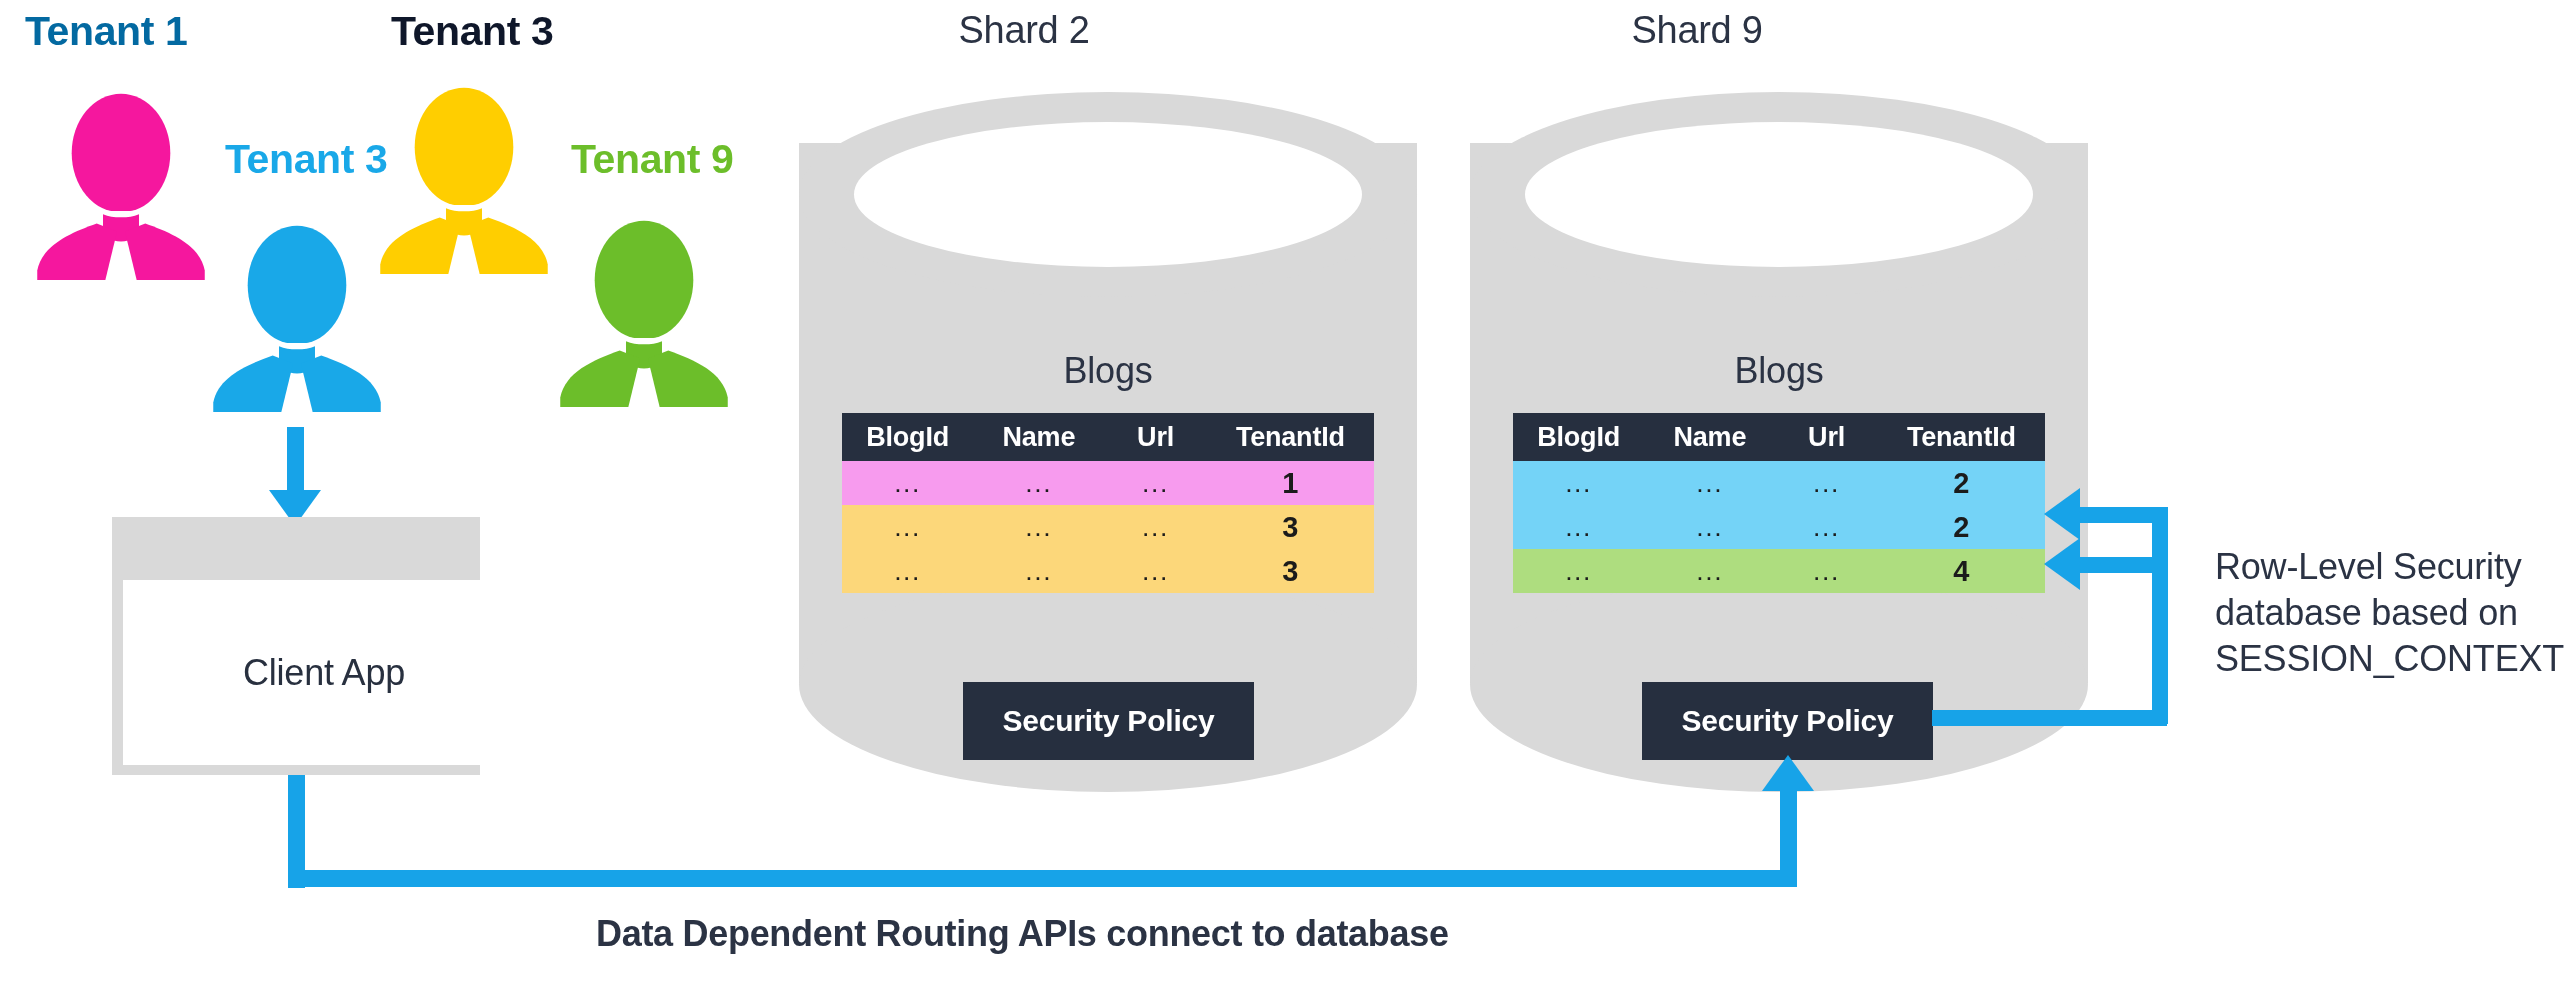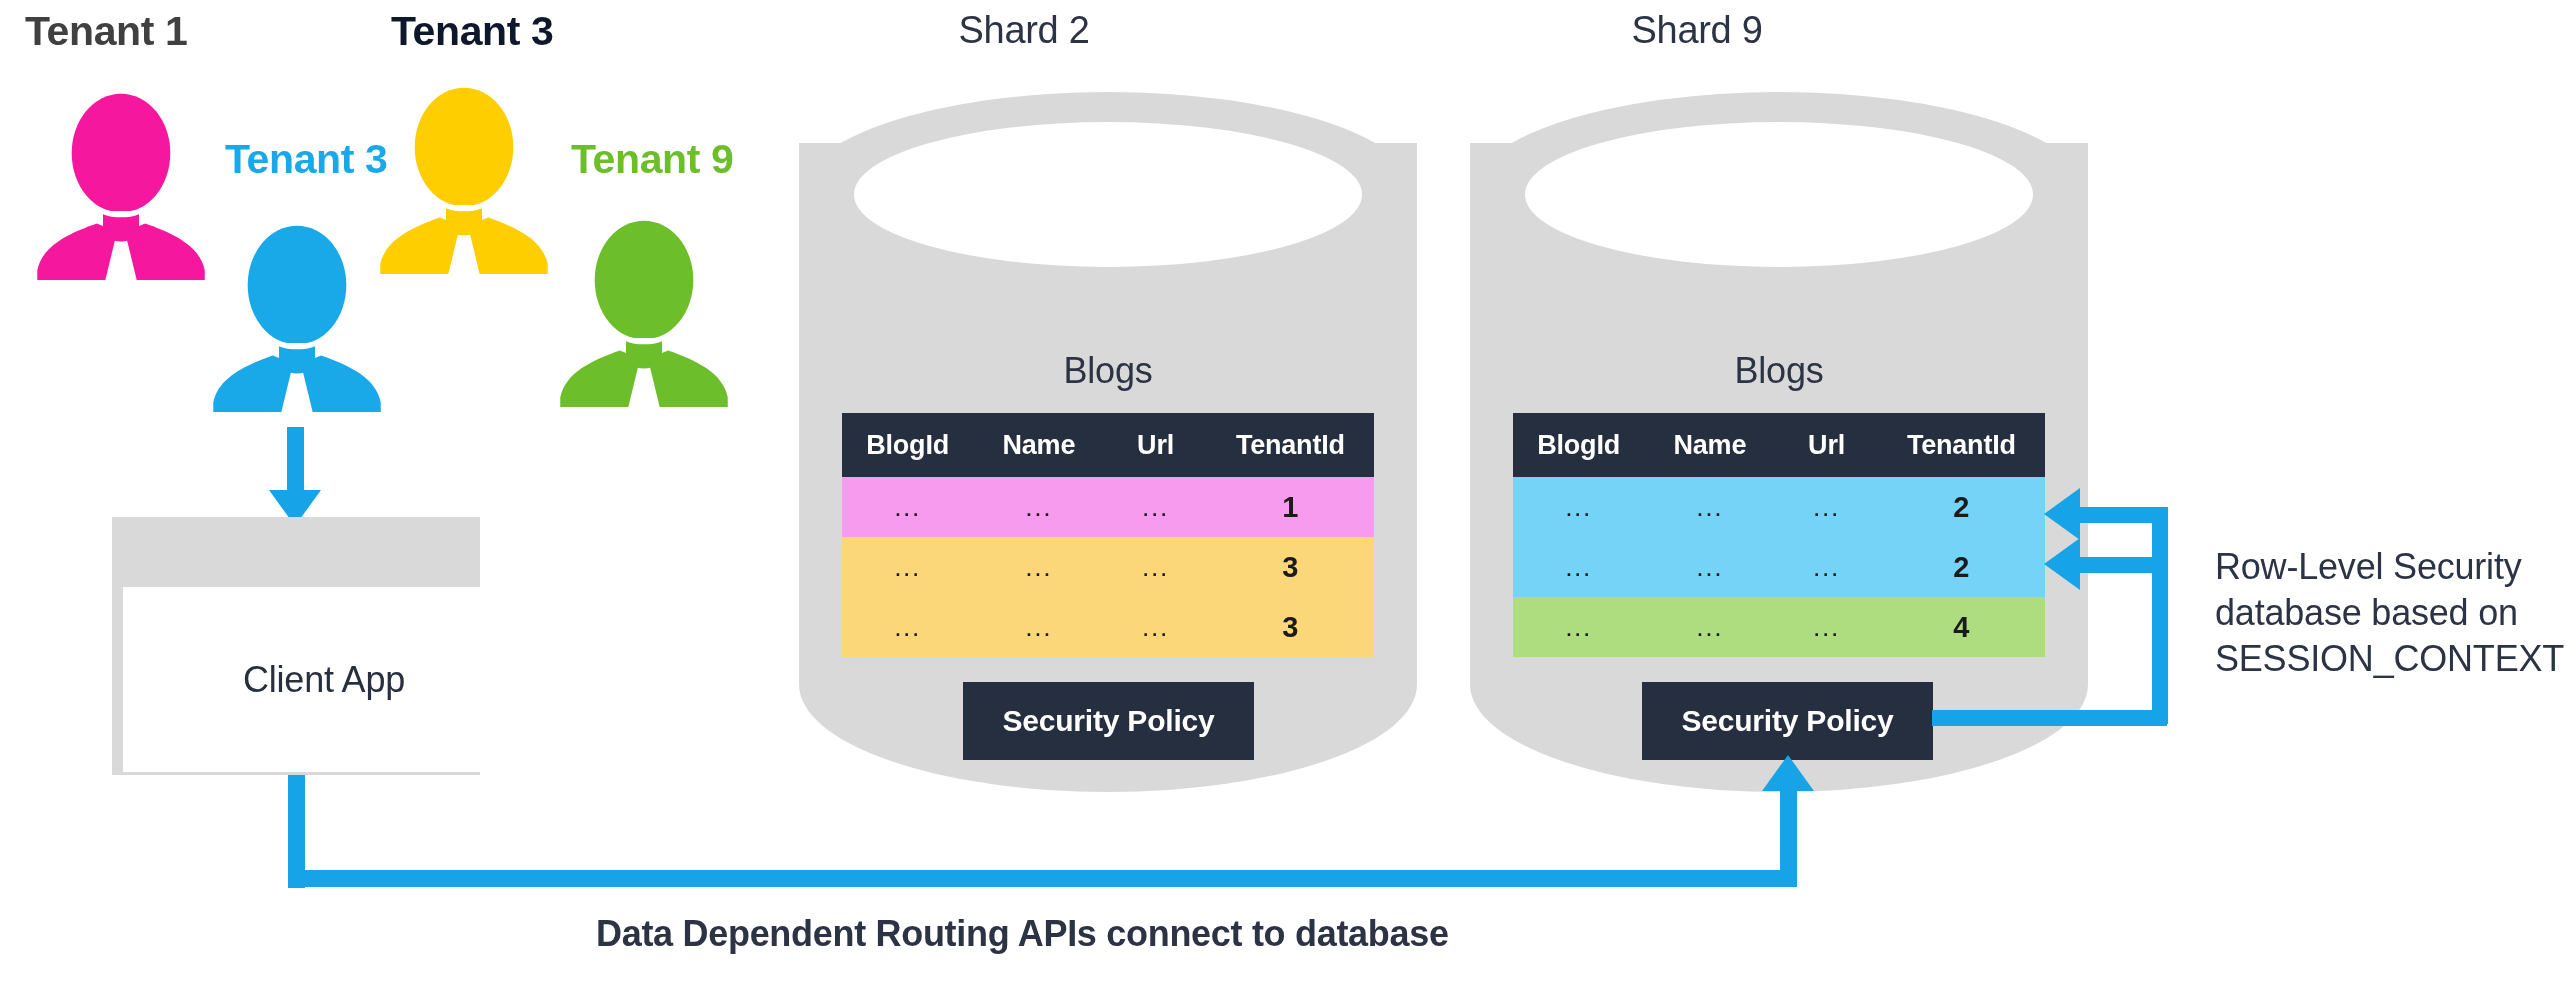--- a/index.html
+++ b/index.html
@@ -40,21 +40,21 @@
   .cyl-bottom{position:absolute;background:#d9d9d9;border-radius:50%;}
   .cyl-toprim{position:absolute;background:#d9d9d9;border-radius:50%;}
   .cyl-tophole{position:absolute;background:#ffffff;border-radius:50%;}
 
   
   .blogs-title{
     position:absolute;font-size:36px;color:#2b3344;font-weight:400;
     text-align:center;white-space:nowrap;letter-spacing:-0.2px;
   }
   .tbl{position:absolute;border-collapse:collapse;table-layout:fixed;}
-  .tbl td,.tbl th{padding:8px;margin:0;}
+  .tbl td,.tbl th{padding:0;margin:0;}
   .tbl thead th{
     background:#262f3f;color:#ffffff;font-size:27px;font-weight:600;
     height:48px;text-align:center;letter-spacing:-0.2px;
   }
   .tbl tbody td{
     font-size:26.6px;color:#1b1b1b;height:44px;text-align:center;
     font-weight:400;
   }
   .tbl tbody td.tid{font-weight:700;font-size:29px;}
   .dots{font-size:26.6px;letter-spacing:1.6px;color:#1d1d1d;line-height:1;}
@@ -81,21 +81,21 @@
   #ddr-caption{
     position:absolute;font-size:36px;color:#2b3344;font-weight:600;
     white-space:nowrap;letter-spacing:-0.3px;text-align:center;
   }
 </style>
 </head>
 <body>
 
 <div id="stage">
 
-  <div class="tenant-label" style="left:25px;top:11px;color:#404040;">Tenant 1</div>
+  <div class="tenant-label" style="left:25px;top:11px;color:#0369a1;">Tenant 1</div>
   <div class="tenant-label" style="left:225px;top:139px;color:#19a8e8;">Tenant 3</div>
   <div class="tenant-label" style="left:391px;top:11px;color:#0f172a;">Tenant 3</div>
   <div class="tenant-label" style="left:571px;top:139px;color:#6cbe2a;">Tenant 9</div>
 
   <div class="person" style="left:31px;top:92px;width:180px;height:188px;">
     <svg viewBox="0 0 230 240" width="180" height="188" aria-hidden="true">
       <ellipse cx="115" cy="78" rx="63" ry="76" fill="#f5179e"></ellipse>
       <path d="M115 152 C97 152 88 150 82 147 L82 172 C82 188 97 200 115 200 C133 200 148 188 148 172 L148 147 C142 150 133 152 115 152 Z" fill="#ffffff"></path>
       <path d="M92 156 C99 159 106 160 115 160 C124 160 131 159 138 156 L138 170 C138 182 128 191 115 191 C102 191 92 182 92 170 Z" fill="#f5179e"></path>
       <path d="M84 168 C50 180 14 196 8 228 L8 240 L95 240 L110 178 Z" fill="#f5179e"></path>
@@ -130,21 +130,21 @@
       <path d="M92 156 C99 159 106 160 115 160 C124 160 131 159 138 156 L138 170 C138 182 128 191 115 191 C102 191 92 182 92 170 Z" fill="#6cbe2a"></path>
       <path d="M84 168 C50 180 14 196 8 228 L8 240 L95 240 L110 178 Z" fill="#6cbe2a"></path>
       <path d="M146 168 C180 180 216 196 222 228 L222 240 L135 240 L120 178 Z" fill="#6cbe2a"></path>
     </svg>
   </div>
 
   <div class="cn" style="left:287px;top:427px;width:17px;height:64px;"></div>
   <div class="arrowhead ah-down" style="left:269px;top:490px;"></div>
 
   <div id="client-app-outer" style="left:112px;top:517px;width:368px;height:258px;">
-    <div id="client-app-inner" style="left:11px;top:70px;width:402px;height:185px;">
+    <div id="client-app-inner" style="left:11px;top:63px;width:402px;height:185px;">
       <span id="client-app-label">Client App</span>
     </div>
   </div>
 
   <div class="shard-title" style="left:805px;top:9.4px;width:438px;">Shard 2</div>
 
   <div class="cyl" style="left:799px;top:92px;width:618px;height:712px;">
     <div class="cyl-body" style="left:0;top:51px;width:618px;height:540px;"></div>
     <div class="cyl-bottom" style="left:0;top:485px;width:618px;height:215px;"></div>
     <div class="cyl-toprim" style="left:0;top:0;width:618px;height:205px;"></div>

